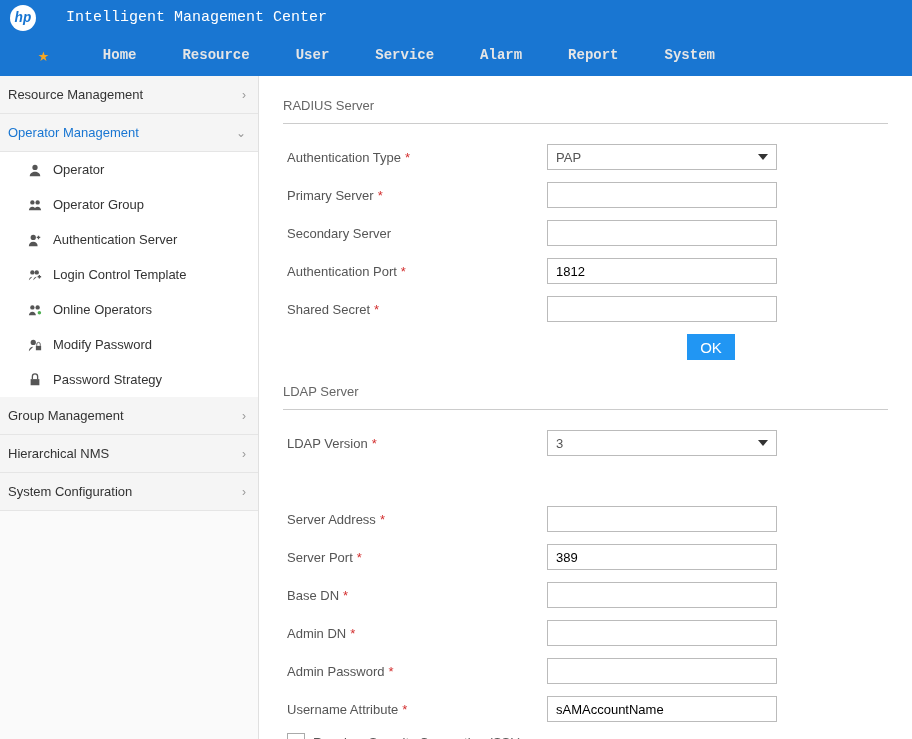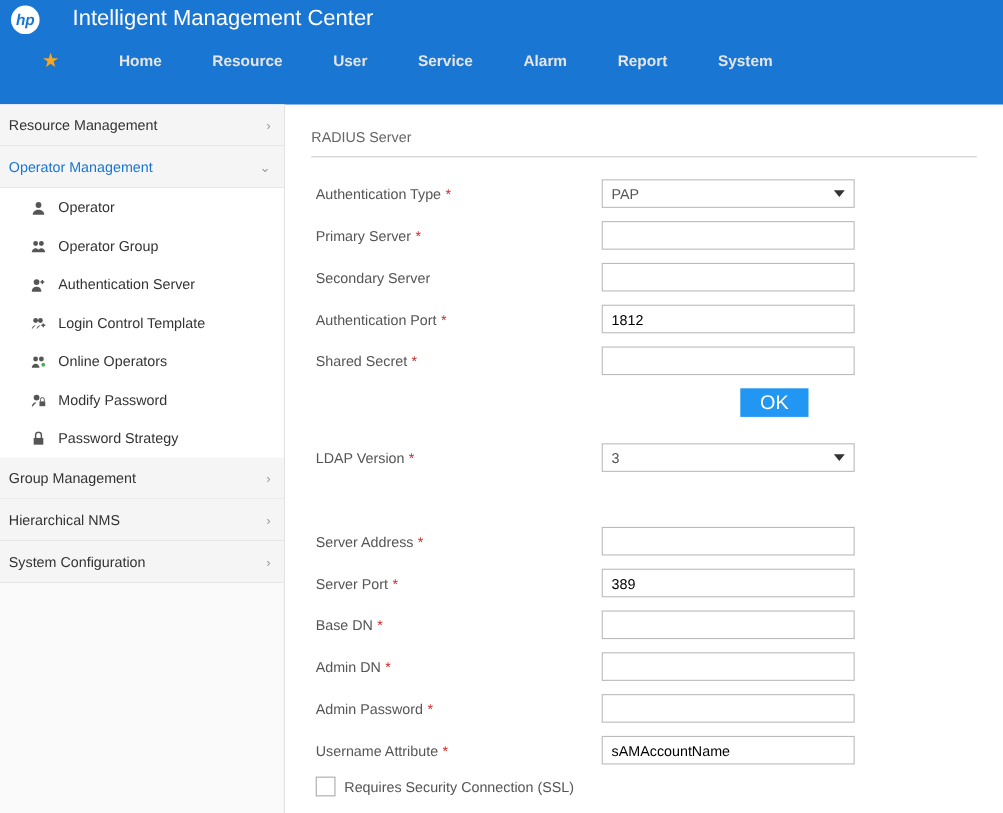--- a/index.html
+++ b/index.html
@@ -6,41 +6,42 @@
   margin: 0; padding: 0;
   font-family: "Segoe UI", Arial, sans-serif;
   font-size: 13px;
   color: #333;
   background: #fff;
   width: 912px; height: 739px;
   overflow: hidden;
 }
 .header {
   background: #1976d2;
-  height: 95px;
+  height: 76px;
   color: #fff;
+  font-family: Liberation Mono, monospace;
 }
 .header-top {
   display: flex; align-items: center;
   height: 35px;
   padding-left: 10px;
 }
 .logo-circle {
   width: 26px; height: 26px;
   background: #fff;
   border-radius: 50%;
   color: #1976d2;
   font-weight: bold;
   font-style: italic;
   display: flex; align-items: center; justify-content: center;
   font-size: 14px;
   margin-right: 30px;
 }
 .app-title {
-  font-size: 20px;
+  font-size: 15px;
   color: #fff;
 }
 .header-nav {
   display: flex; align-items: center;
   height: 40px;
   padding-left: 38px;
 }
 .star {
   color: #f5a623;
   font-size: 18px;
@@ -141,22 +142,22 @@
 }
 .btn-row {
   display: flex; justify-content: flex-end;
   width: 494px;
   margin-top: 6px; margin-bottom: 18px;
 }
 .btn-ok {
   background: #2196f3;
   color: #fff;
   border: none;
-  width: 62px; height: 26px;
-  font-size: 18px;
+  width: 48px; height: 26px;
+  font-size: 15px;
   cursor: pointer;
   margin-right: 42px;
 }
 .checkbox-row {
   display: flex; align-items: center;
   padding-left: 4px;
   height: 28px;
 }
 .chk {
   width: 16px; height: 16px;
@@ -306,20 +307,21 @@
       <input class="form-input" value="1812" style="">
     </div>
     <div class="form-row">
       <div class="form-label"><span>Shared Secret</span><span class="req">*</span></div>
       <input class="form-input" type="password" value="" style="">
     </div>
     <div class="btn-row">
       <button class="btn-ok">OK</button>
     </div>
 
+    <div class="section-title">LDAP Server</div>
 
     <div class="form-row">
       <div class="form-label"><span>LDAP Version</span><span class="req">*</span></div>
       <div class="form-select">
         <span>3</span>
         <span class="caret"></span>
       </div>
     </div>
     <div class="form-row">
     </div>

